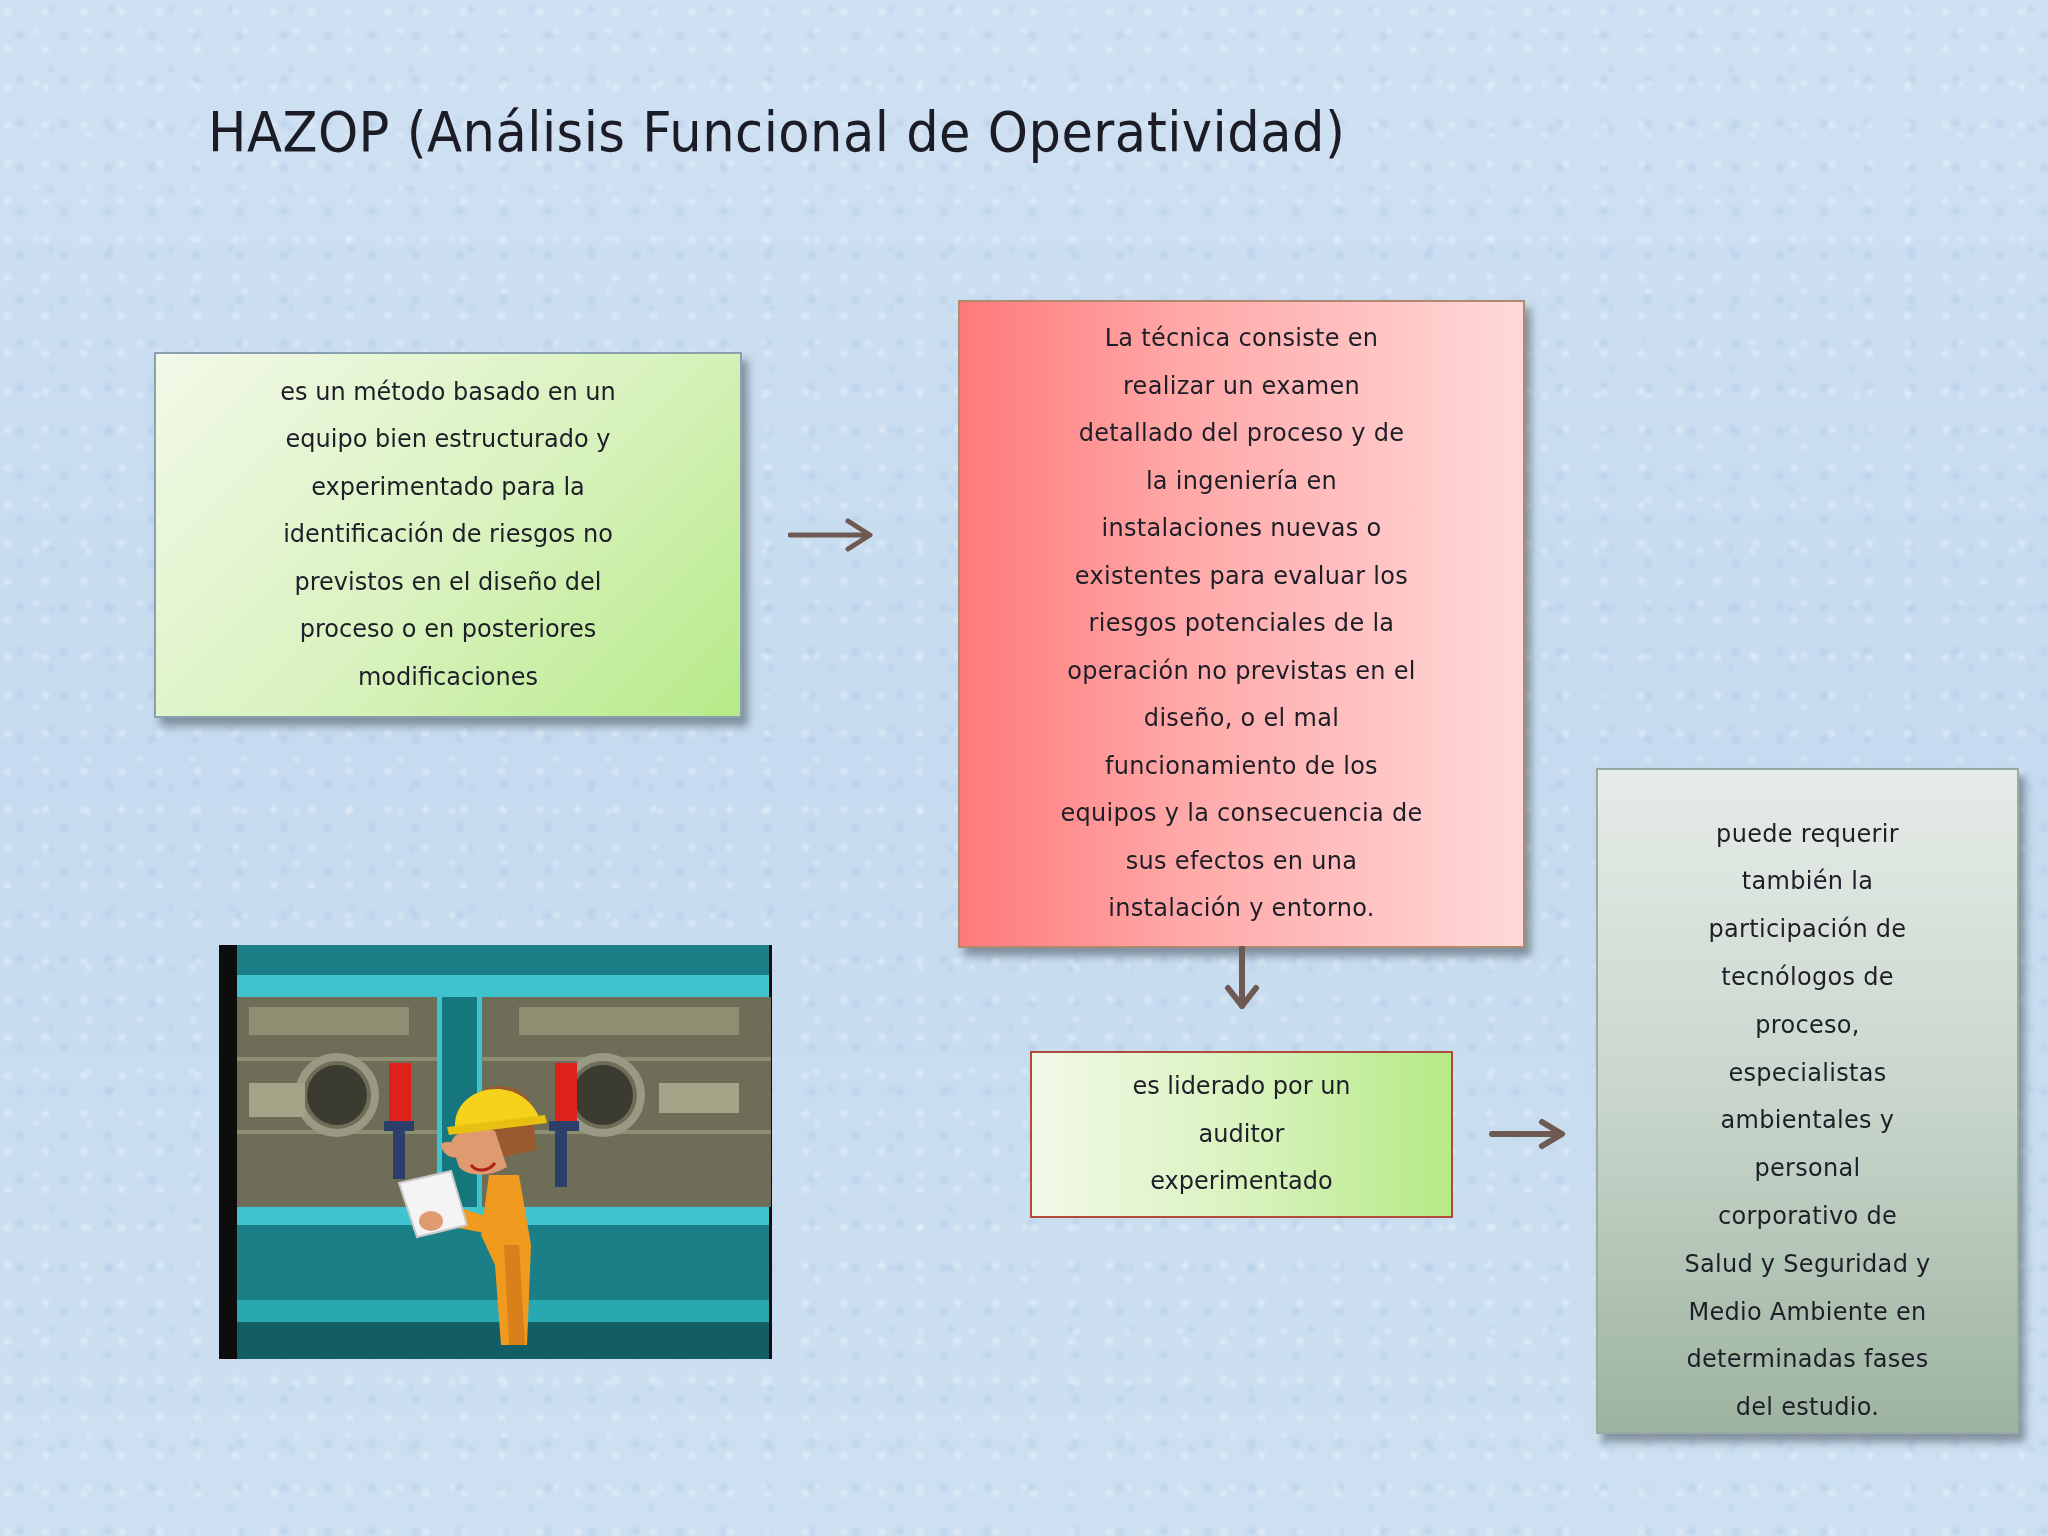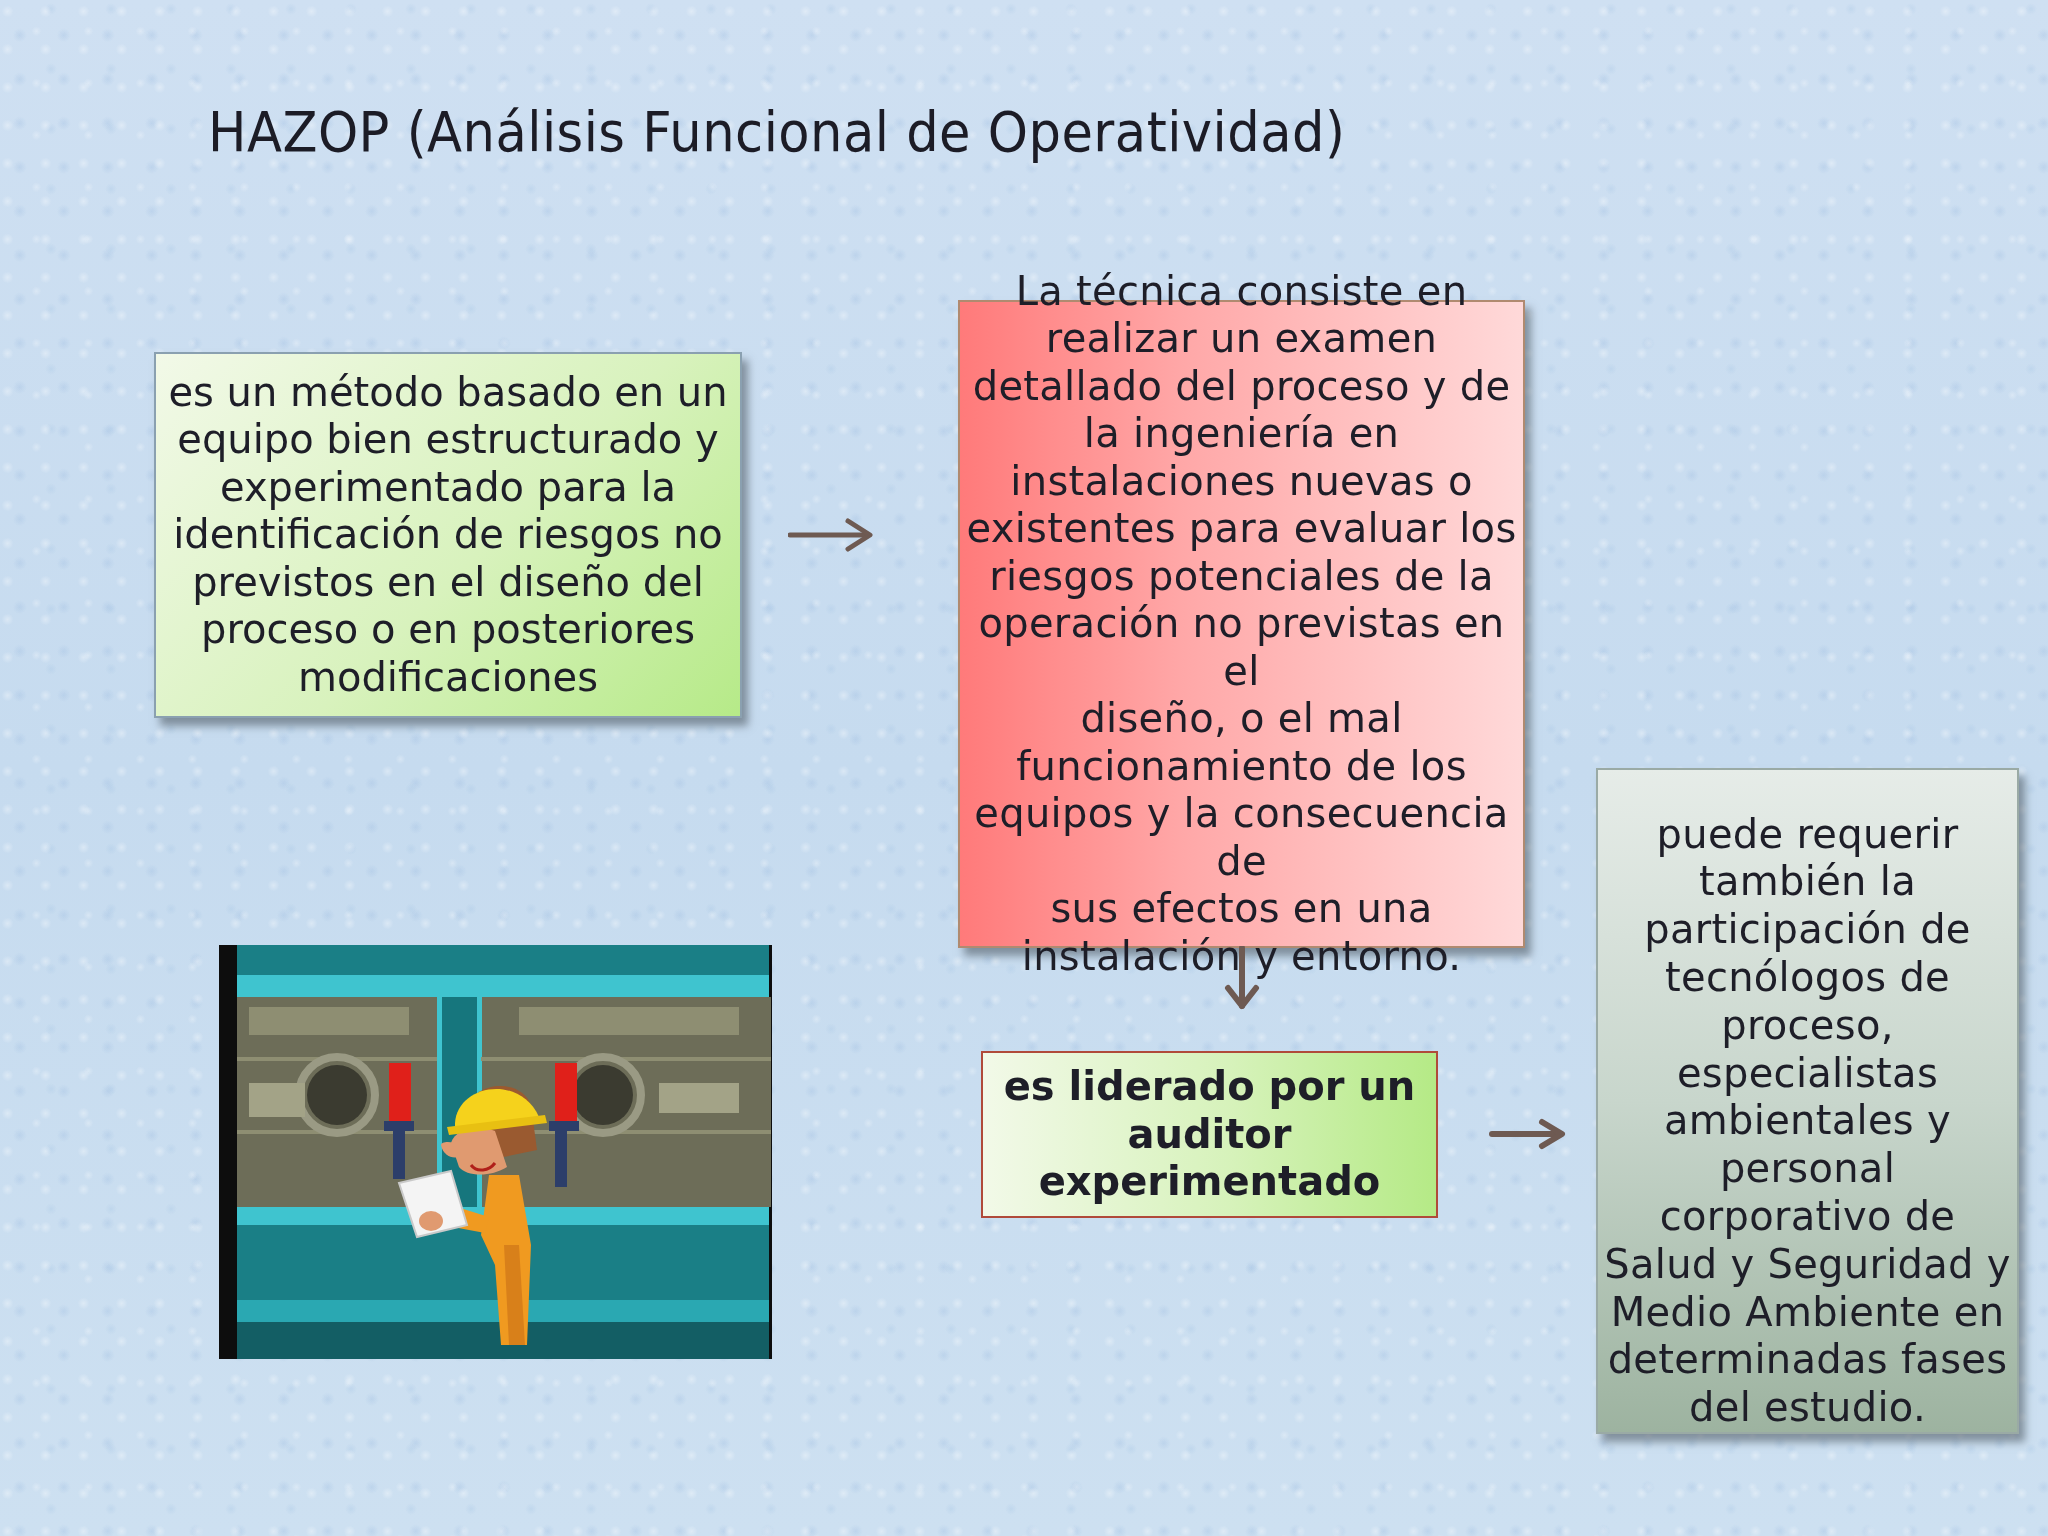--- a/index.html
+++ b/index.html
@@ -18,42 +18,41 @@
   }
   .title {
     position: absolute; left: 208px; top: 100px;
     font-size: 55px; letter-spacing: 0.5px; color: #1c1c26;
     font-family: "DejaVu Sans", sans-serif; font-weight: normal;
     transform: scaleX(0.93); transform-origin: left top;
   }
   .box {
     position: absolute; box-sizing: border-box;
     display: flex; align-items: center; justify-content: center;
-    text-align: center; font-size: 40px; line-height: 47.5px;
+    text-align: center; font-size: 24px; line-height: 47.5px;
     box-shadow: 6px 8px 8px rgba(70,80,90,0.55);
   }
   .box span { display: block; white-space: pre-line; }
   .box-green1 {
     left: 154px; top: 352px; width: 588px; height: 366px;
     background: linear-gradient(135deg, #f2f9e8 0%, #d8f2bd 55%, #b6ea88 100%);
     border: 2px solid #8aa0b0;
     padding: 0 10px;
   }
   .box-red {
     left: 958px; top: 300px; width: 567px; height: 648px;
     background: linear-gradient(90deg, #ff7a7a 0%, #ffa8a8 40%, #ffd9d9 100%);
     border: 2px solid #b08a70;
     padding: 0 6px; letter-spacing: 0.3px;
   }
   .box-green2 {
-    left: 981px; top: 1051px; width: 457px; height: 167px;
+    left: 1030px; top: 1051px; width: 423px; height: 167px;
     background: linear-gradient(90deg, #f2f9e8 0%, #d6f2ba 55%, #b5ea86 100%);
     border: 2px solid #b04a3a;
     box-shadow: none;
-    font-weight: bold;
   }
   .box-gray {
     left: 1596px; top: 768px; width: 423px; height: 666px;
     background: linear-gradient(180deg, #e6ece8 0%, #c8d6cc 50%, #9db3a0 100%);
     border: 2px solid #9aaaa5;
     line-height: 47.8px; letter-spacing: 0.3px;
     align-items: flex-end; padding-top: 2px;
   }
   .arrow { position: absolute; }
   .video {

